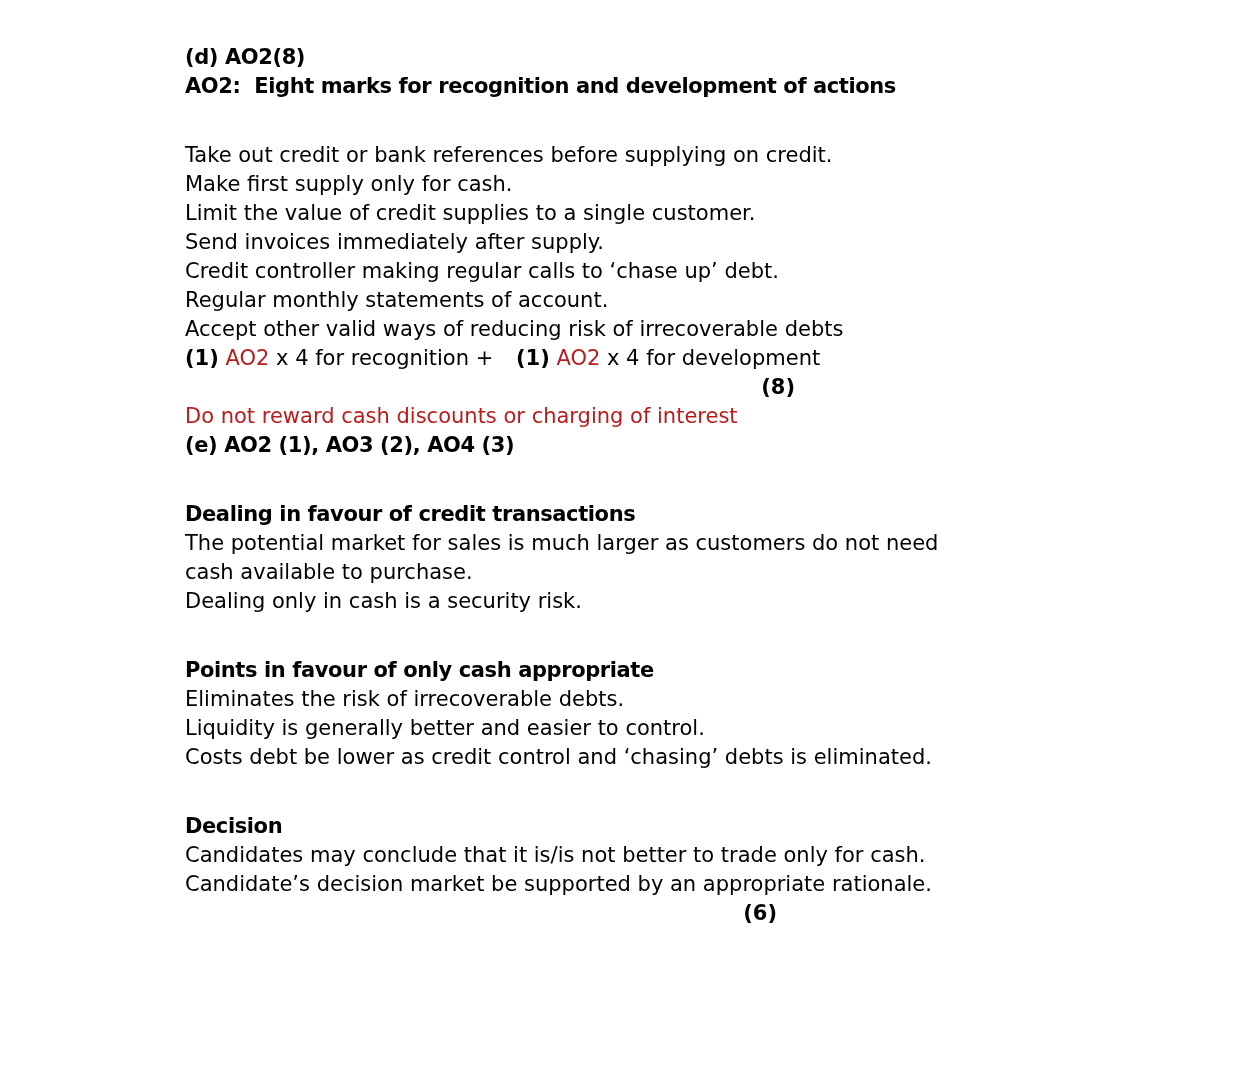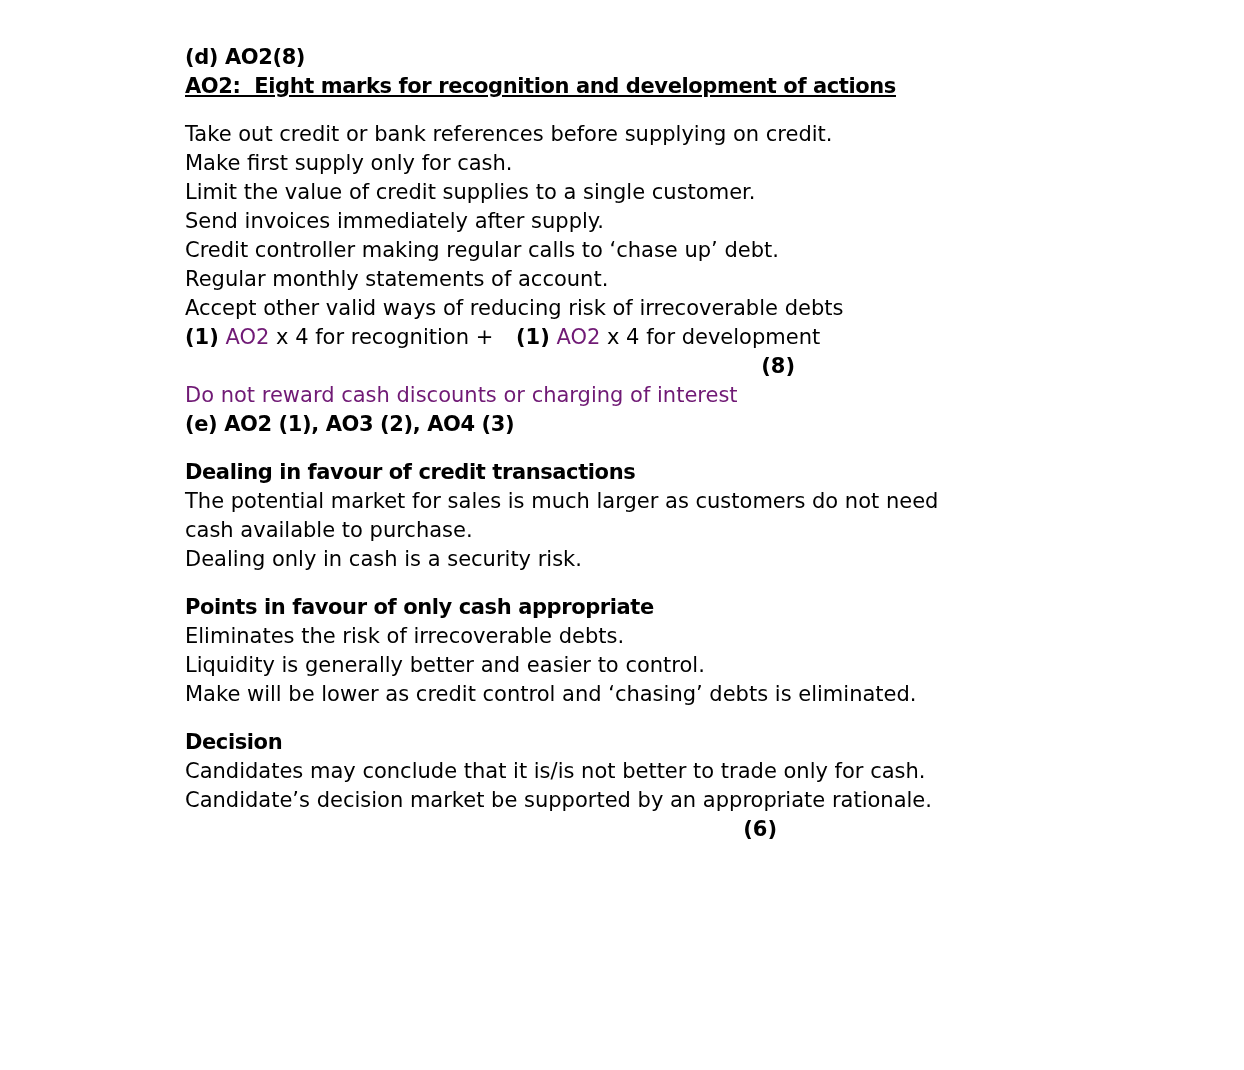--- a/index.html
+++ b/index.html
@@ -17,25 +17,25 @@
   }
   .content {
     padding: 43px 0 0 185px;
     width: 1059px;
     box-sizing: border-box;
   }
   p.line {
     margin: 0;
     line-height: 29px;
   }
-  .pre { white-space: pre-wrap; text-decoration: underline; }
-  .gap { margin-top: 19px; }
+  .pre { white-space: pre-wrap; }
+  .gap { margin-top: 40px; }
   .bold { font-weight: bold; }
   .hd { font-weight: bold; letter-spacing: -0.4px; }
-  .red { color: #701a75; }
+  .red { color: #b91c1c; }
   .marks-right-8 { text-align: right; padding-right: 264px; font-weight: bold; }
   .marks-right-6 { text-align: right; padding-right: 282px; font-weight: bold; }
   .msp { margin-left: 16px; }
 </style>
 </head>
 <body>
 
 <div class="content">
 
   <p class="line hd">(d) AO2(8)</p>
@@ -70,21 +70,21 @@
     <p class="line hd">Dealing in favour of credit transactions</p>
     <p class="line">The potential market for sales is much larger as customers do not need</p>
     <p class="line">cash available to purchase.</p>
     <p class="line">Dealing only in cash is a security risk.</p>
   </div>
 
   <div class="gap">
     <p class="line hd">Points in favour of only cash appropriate</p>
     <p class="line">Eliminates the risk of irrecoverable debts.</p>
     <p class="line">Liquidity is generally better and easier to control.</p>
-    <p class="line">Make will be lower as credit control and ‘chasing’ debts is eliminated.</p>
+    <p class="line">Costs debt be lower as credit control and ‘chasing’ debts is eliminated.</p>
   </div>
 
   <div class="gap">
     <p class="line hd">Decision</p>
     <p class="line">Candidates may conclude that it is/is not better to trade only for cash.</p>
     <p class="line">Candidate’s decision market be supported by an appropriate rationale.</p>
   </div>
 
   <p class="line marks-right-6">(6)</p>
 

